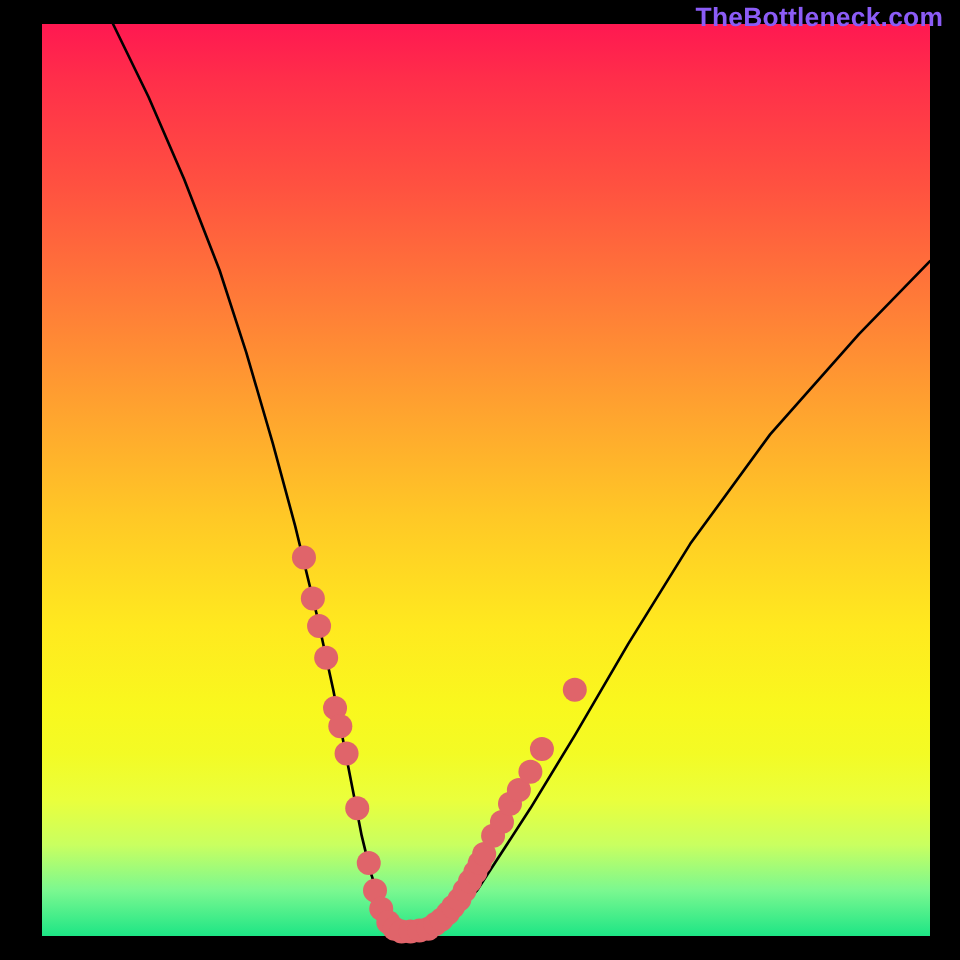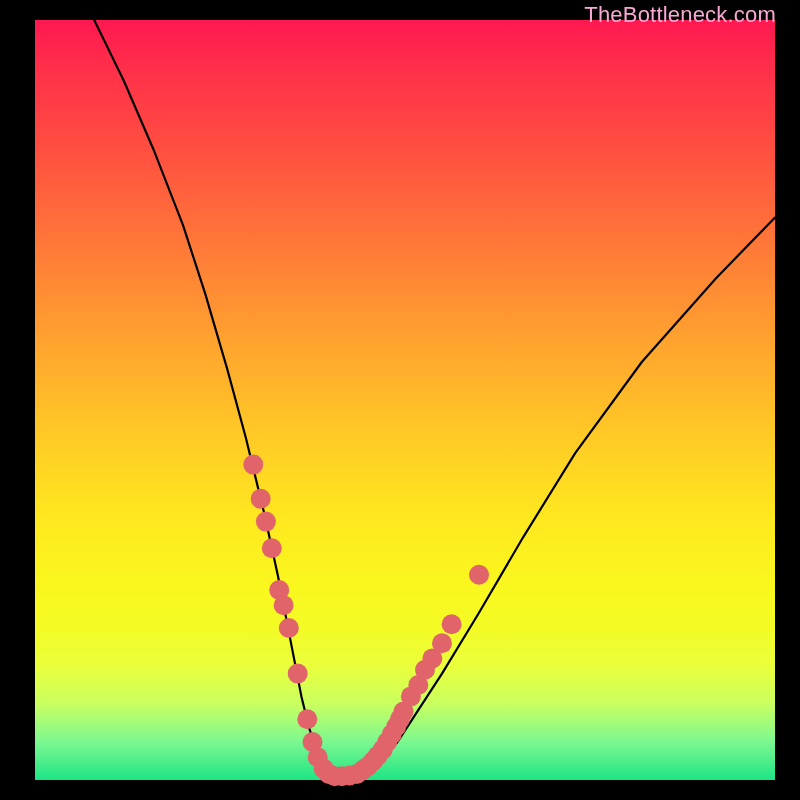--- a/index.html
+++ b/index.html
@@ -28,25 +28,25 @@
       #f3fb25 80%,
       #eaff3c 85%,
       #c9ff60 90%,
       #7bf890 95%,
       #1de585 100%
     );
   }
   .watermark {
     position: absolute;
     top: 2px;
-    right: 24px;
+    right: 14px;
     font-family: Arial, Helvetica, sans-serif;
     font-size: 22px;
-    font-weight: 400;
-    color: #f9a8d4;
+    font-weight: 700;
+    color: #8b5cf6;
     letter-spacing: 0.2px;
   }
   svg.plot {
     position: absolute;
     left: 0;
     top: 0;
   }
 </style>
 </head>
 <body>

